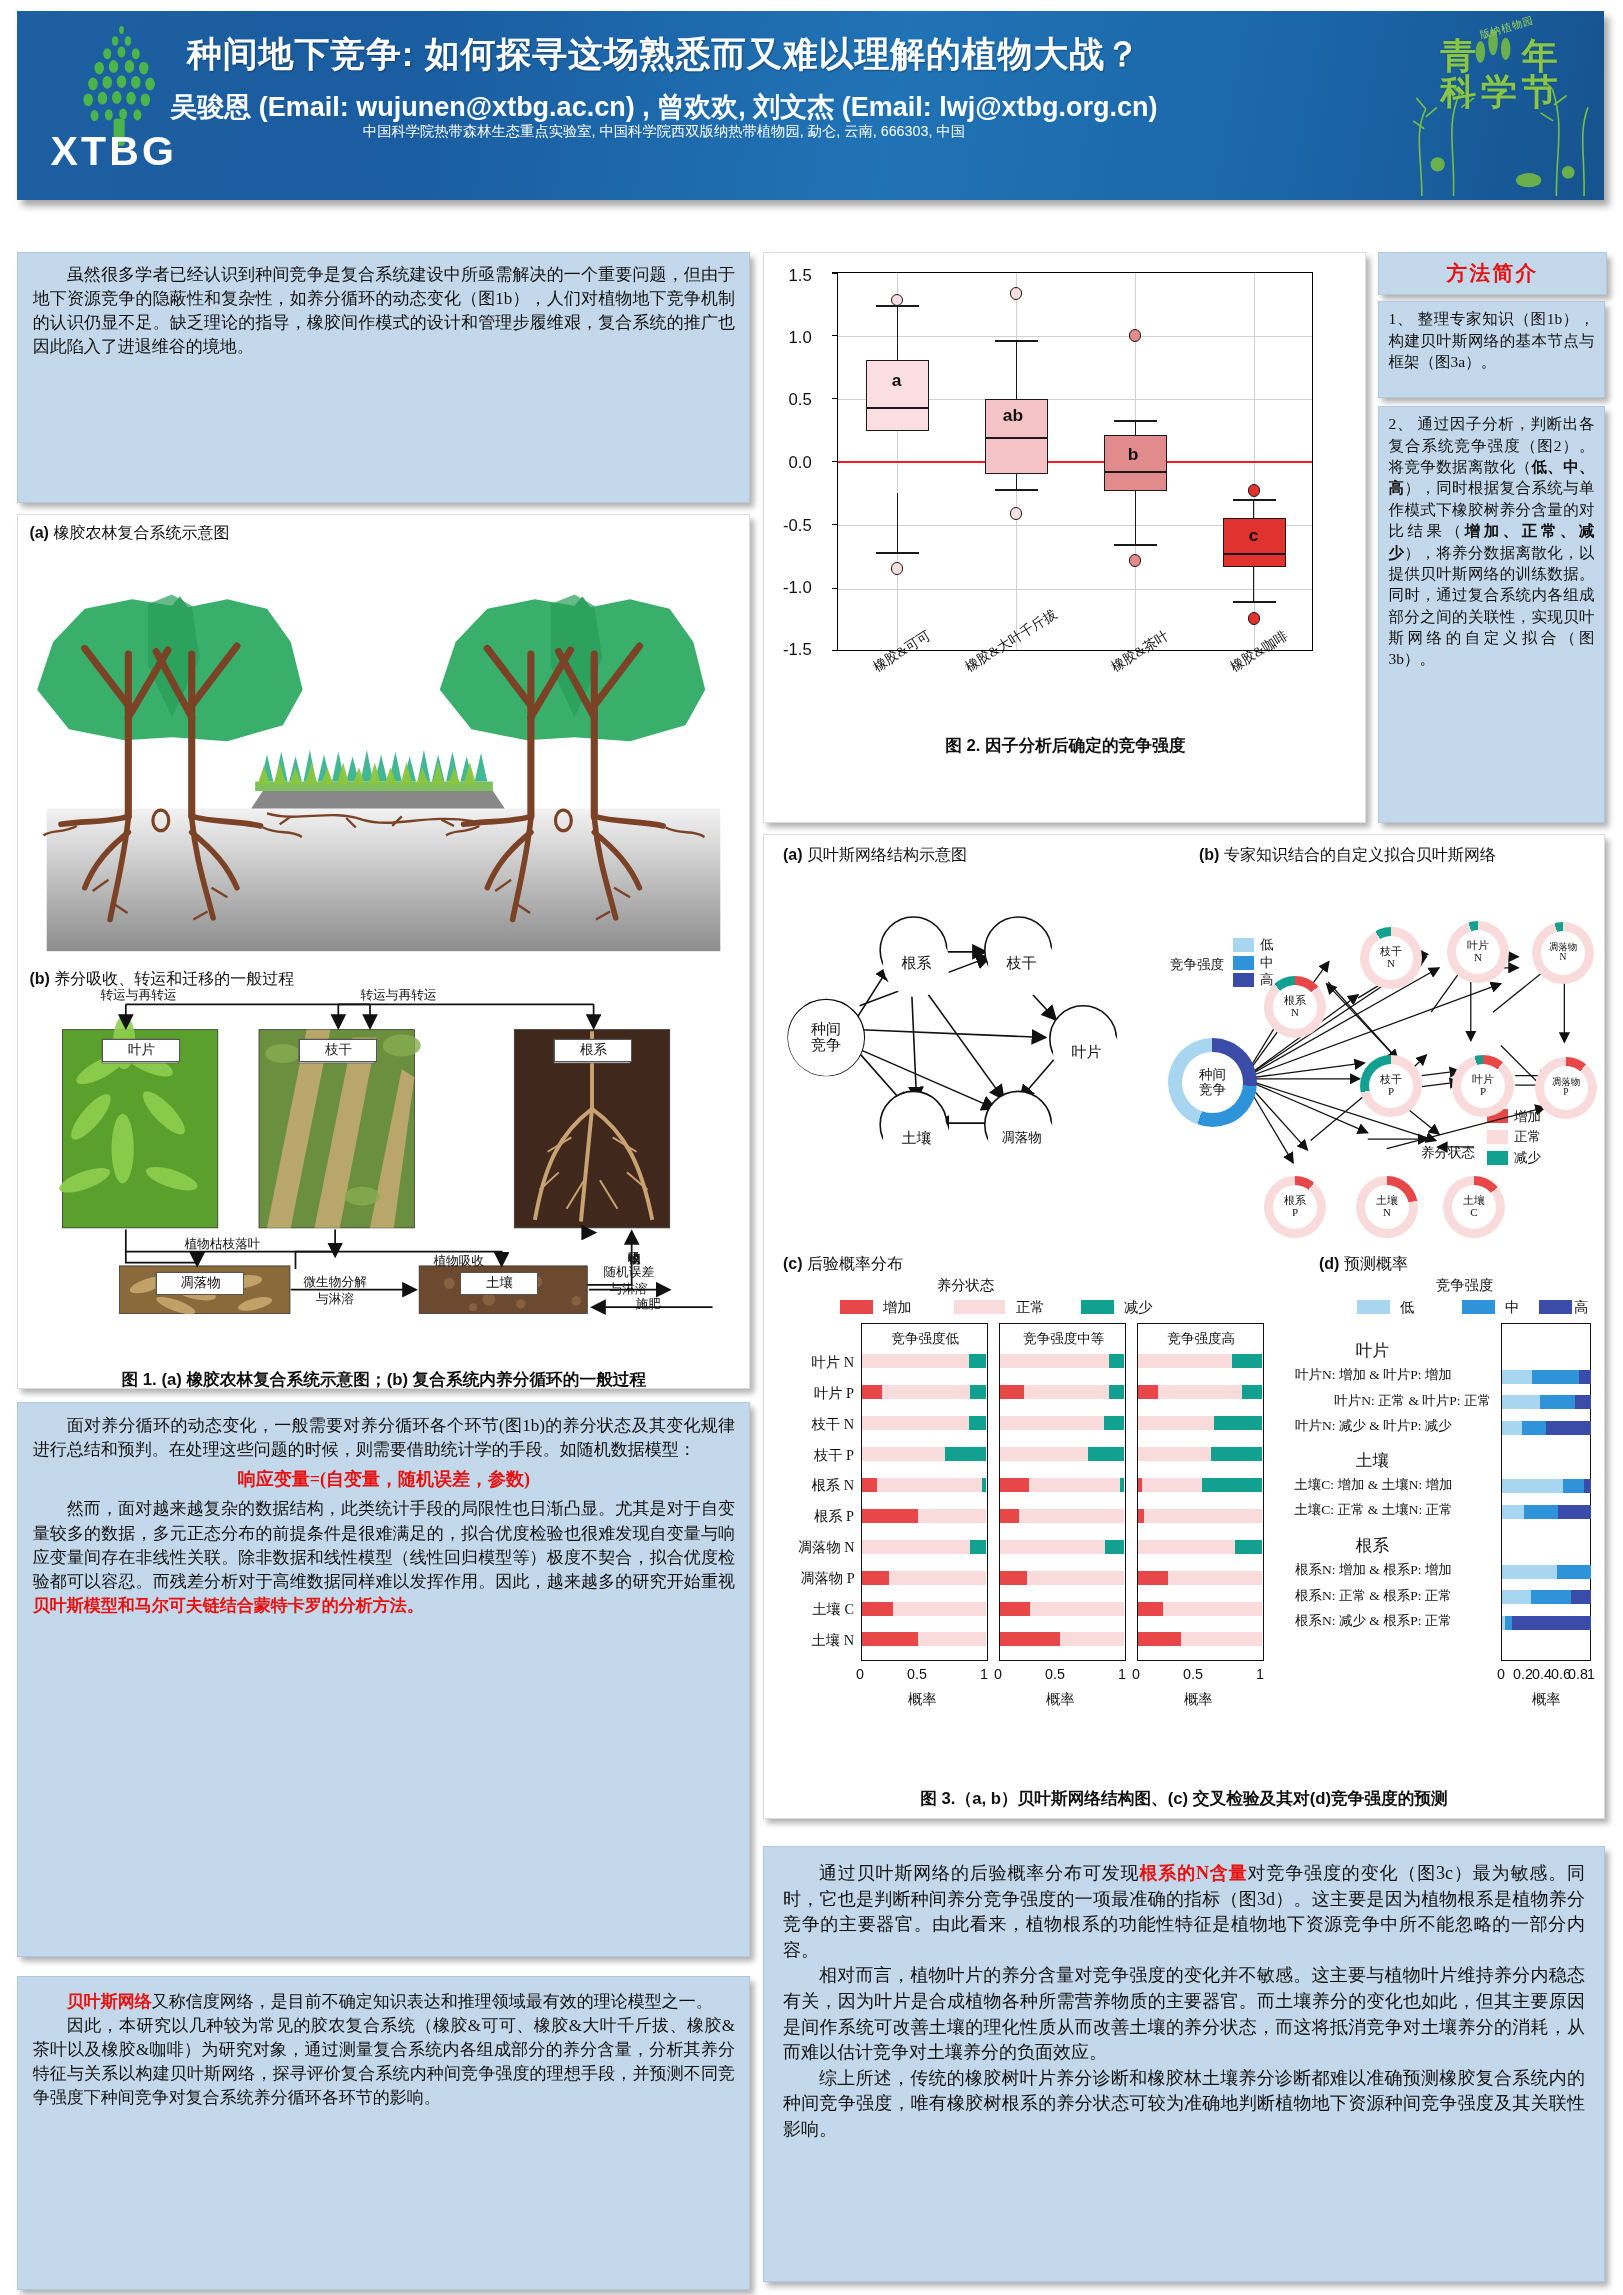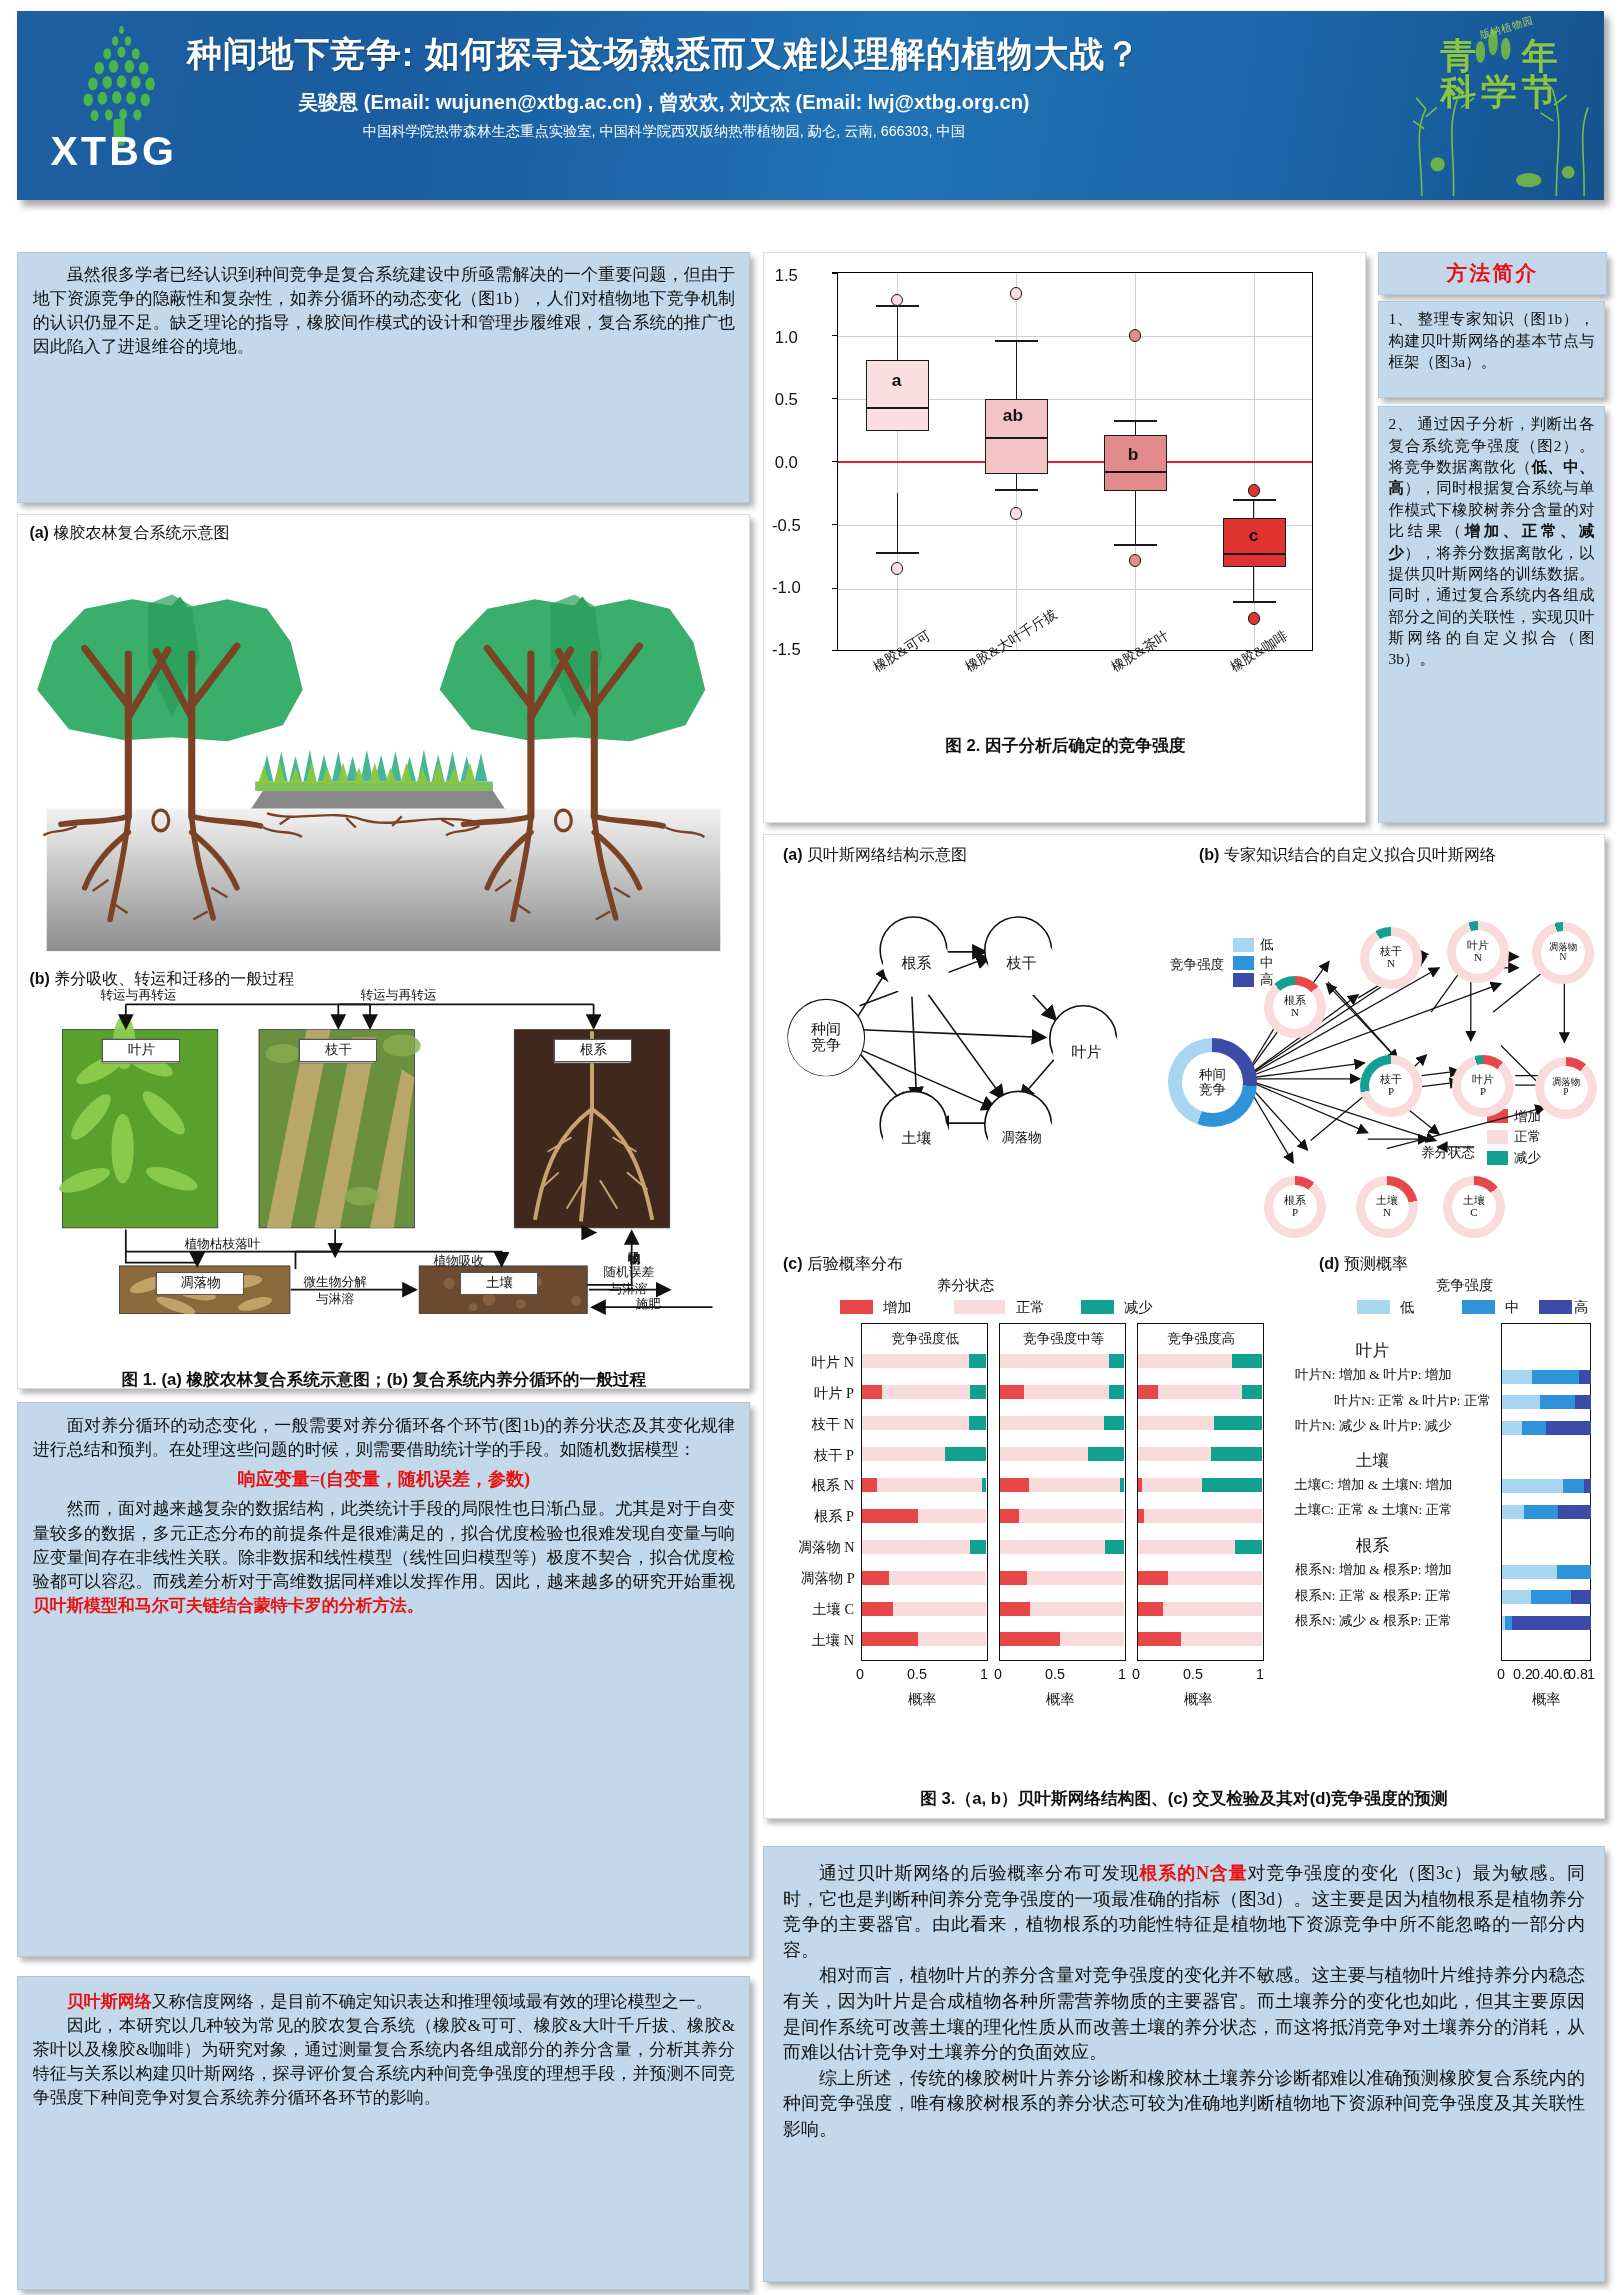--- a/index.html
+++ b/index.html
@@ -21,21 +21,21 @@
   }
   .hdr-title{
     position:absolute;left:119px;top:24px;width:1055px;
     text-align:center;color:#fff;font-weight:bold;
     font-size:35px;letter-spacing:0.8px;line-height:1.1;
     font-family:"Liberation Sans","DejaVu Sans",sans-serif;
     text-shadow:0.8px 0.8px 1.6px rgba(0,0,0,.35);
   }
   .hdr-authors{
     position:absolute;left:119px;top:78px;width:1055px;
-    text-align:center;color:#fff;font-weight:bold;font-size:20px;
+    text-align:center;color:#fff;font-weight:bold;font-size:27px;
     font-family:"Liberation Sans","DejaVu Sans",sans-serif;
   }
   .hdr-affil{
     position:absolute;left:119px;top:111px;width:1055px;
     text-align:center;color:#fff;font-size:14.3px;
     font-family:"Liberation Sans","DejaVu Sans",sans-serif;
   }
   .xtbg-logo{
     position:absolute;left:33px;top:117px;
     color:#fff;font-size:41px;font-weight:bold;letter-spacing:3.2px;
@@ -113,21 +113,21 @@
   .mtext{font-size:15.5px;line-height:1.38;text-align:justify;color:#111;}
 
   
   .bp{position:relative;width:593px;height:523px;}
   .bp-plot{position:absolute;left:68px;top:14.3px;width:476px;height:379px;
     border:1.6px solid #000;background:#fff;box-sizing:border-box;}
   .bp-grid{position:absolute;left:0;right:0;height:0.8px;background:#d0d0d0;}
   .bp-vgrid{position:absolute;top:0;bottom:0;width:0.8px;background:#d0d0d0;}
   .bp-zero{position:absolute;left:0;right:0;height:2.4px;background:#ee1c25;}
   .bp-ylab{position:absolute;right:550px;font-size:16.7px;color:#111;
-     font-family:"Liberation Sans","DejaVu Sans",sans-serif;text-align:center;width:51px;}
+     font-family:"Liberation Sans","DejaVu Sans",sans-serif;text-align:right;width:51px;}
   .bp-tick{position:absolute;left:63px;width:6.3px;height:1.6px;background:#000;}
   .bp-xlab{position:absolute;font-size:13.5px;color:#111;white-space:nowrap;
      transform:rotate(-32deg);transform-origin:left top;
      font-family:"Liberation Serif","DejaVu Serif",serif;}
   .box{position:absolute;border:1.6px solid #1a1a1a;box-sizing:border-box;}
   .med{position:absolute;height:1.6px;background:#1a1a1a;}
   .whisk{position:absolute;width:1.6px;background:#1a1a1a;}
   .cap{position:absolute;height:1.6px;background:#1a1a1a;}
   .pt{position:absolute;width:12.7px;height:12.7px;border-radius:50%;border:1.6px solid #1a1a1a;box-sizing:border-box;}
   .boxlbl{position:absolute;font-weight:bold;font-size:17.4px;color:#111;

